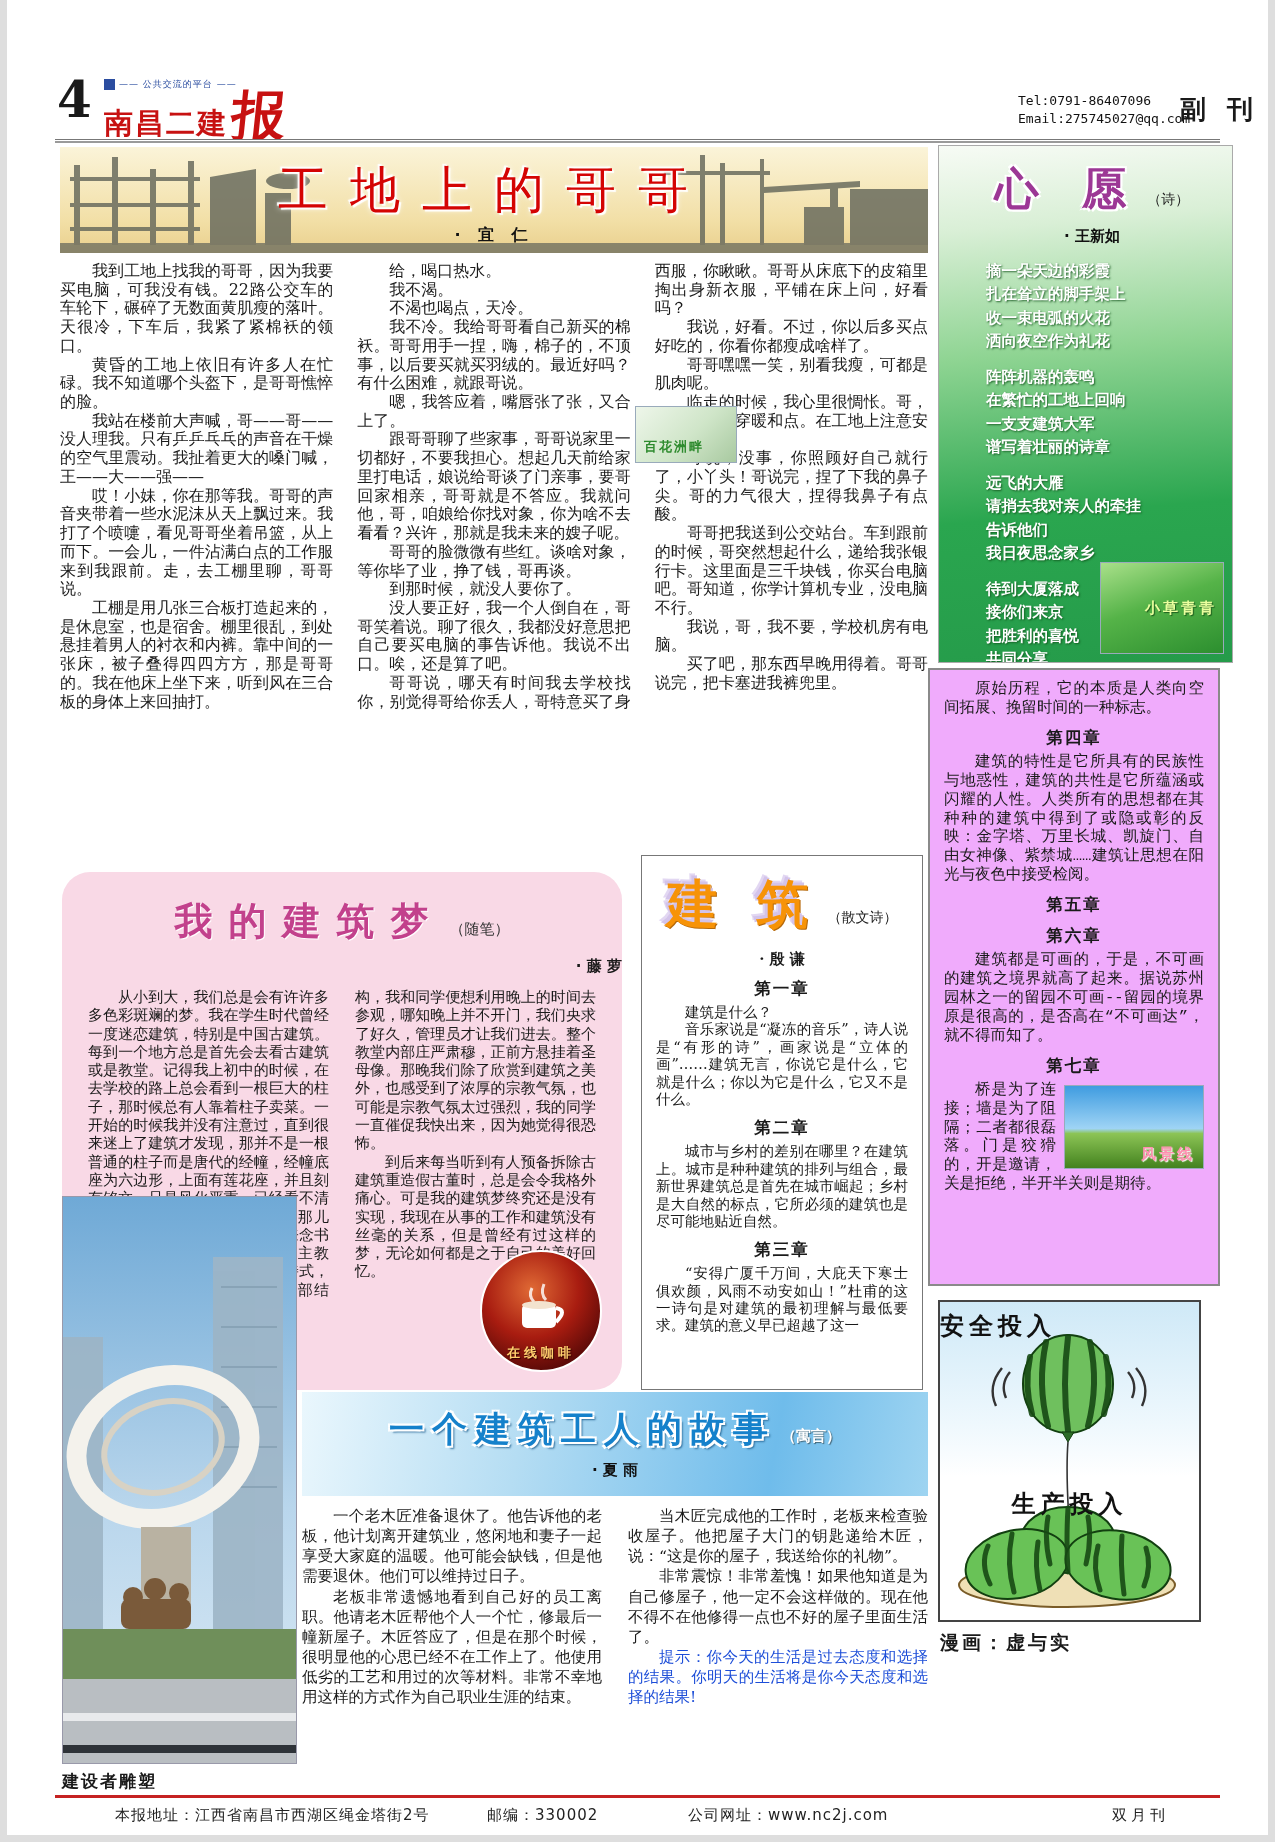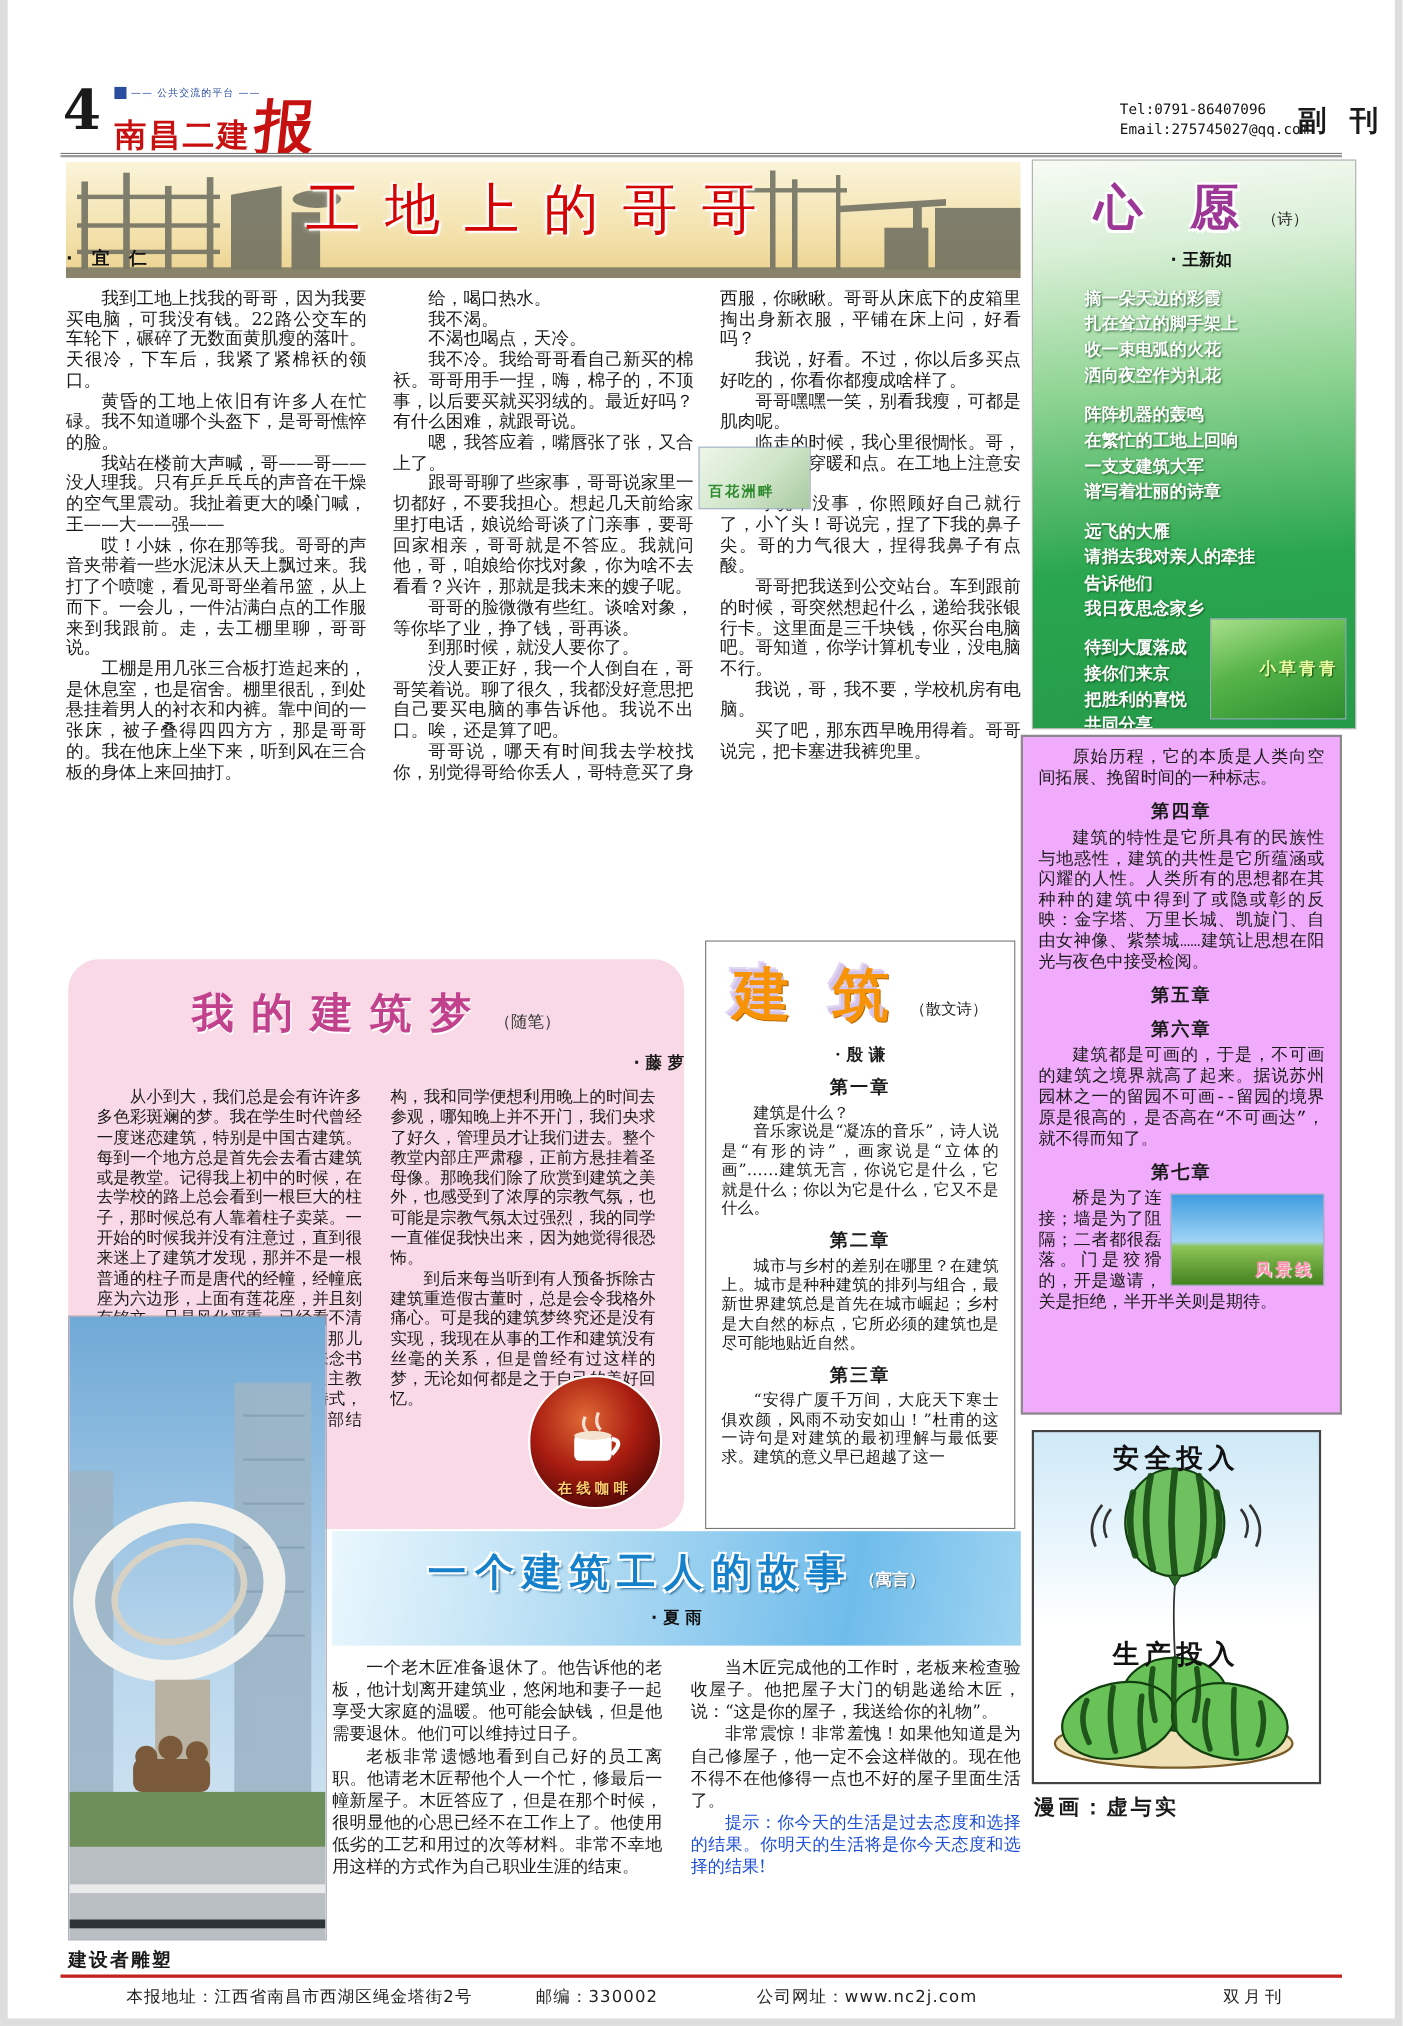--- a/index.html
+++ b/index.html
@@ -25,21 +25,21 @@
   .edition{position:absolute;left:1156px;top:92px;font-size:26px;font-weight:bold;letter-spacing:6px;margin-left:24px;}
   .head-rule{position:absolute;left:55px;top:139px;width:1165px;height:4px;
              background:linear-gradient(#777 25%,#fff 25%,#fff 45%,#9a9a9a 45%);}
 
   
   .banner{position:absolute;left:60px;top:147px;width:868px;height:106px;overflow:hidden;}
   .banner svg{position:absolute;left:0;top:0;}
   .a1-title{position:absolute;left:0;top:10px;width:100%;text-align:center;font-size:50px;
             font-weight:normal;color:#d40404;letter-spacing:22px;font-family:"DejaVu Serif",serif;
             text-shadow:0 0 6px #fff,2px 2px 1px #fff,-2px -2px 1px #fff;}
-  .a1-author{position:absolute;left:0;top:78px;width:100%;text-align:left;font-size:16px;
+  .a1-author{position:absolute;left:0;top:78px;width:100%;text-align:center;font-size:16px;
              font-weight:bold;letter-spacing:6px;color:#111;}
   .a1-body{position:absolute;left:60px;top:262px;width:868px;height:462px;column-count:3;
            column-gap:24px;font-size:16px;line-height:1.17;text-align:justify;overflow:hidden;
            font-family:"DejaVu Serif",serif;}
   p.ind{margin:0;text-indent:2em;}
   .photo{position:relative;overflow:hidden;border:1px solid #9ab;}
   .photo .cap{position:absolute;font-weight:bold;}
   .ph-baihua{position:absolute;left:635px;top:406px;width:100px;height:55px;
              background:linear-gradient(135deg,#eef6ea,#cfe5c8 55%,#a8c9a0);}
   .ph-baihua .cap{left:8px;bottom:6px;color:#2e8b2e;font-size:13px;letter-spacing:2px;}
@@ -119,21 +119,21 @@
   .story-body{position:absolute;left:302px;top:1506px;width:626px;height:272px;column-count:2;
               column-gap:26px;font-size:15.5px;line-height:1.3;text-align:justify;overflow:hidden;
               font-family:"DejaVu Serif",serif;}
   .hint{color:#1d4ed8;}
 
   
   .cartoon{position:absolute;left:938px;top:1300px;width:263px;height:322px;border:2px solid #444;
            background:linear-gradient(#cfe9f7 0%,#eef8fd 38%,#ffffff 55%);box-sizing:border-box;}
   .ct-label{position:absolute;font-size:24px;font-weight:900;letter-spacing:5px;color:#111;
             font-family:"DejaVu Sans",sans-serif;}
-  .ct-top{left:0;top:8px;width:100%;text-align:center;}
+  .ct-top{left:0;top:8px;width:100%;text-align:left;}
   .ct-mid{left:0;top:186px;width:100%;text-align:center;}
   .cartoon-cap{position:absolute;left:940px;top:1630px;font-size:19px;font-weight:bold;letter-spacing:3px;}
 
   
   .foot-rule{position:absolute;left:55px;top:1795px;width:1165px;height:3px;background:#c52222;}
   .foot{position:absolute;top:1806px;font-size:15px;color:#222;letter-spacing:1px;}
   .f1{left:115px;} .f2{left:487px;} .f3{left:672px;margin-left:16px;} .f4{left:1112px;letter-spacing:4px;}
 </style>
 </head>
 <body>

